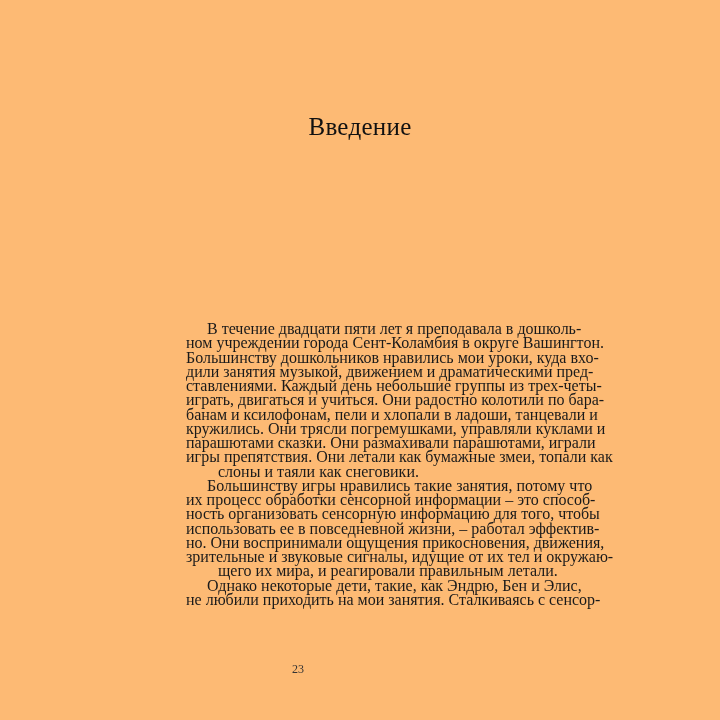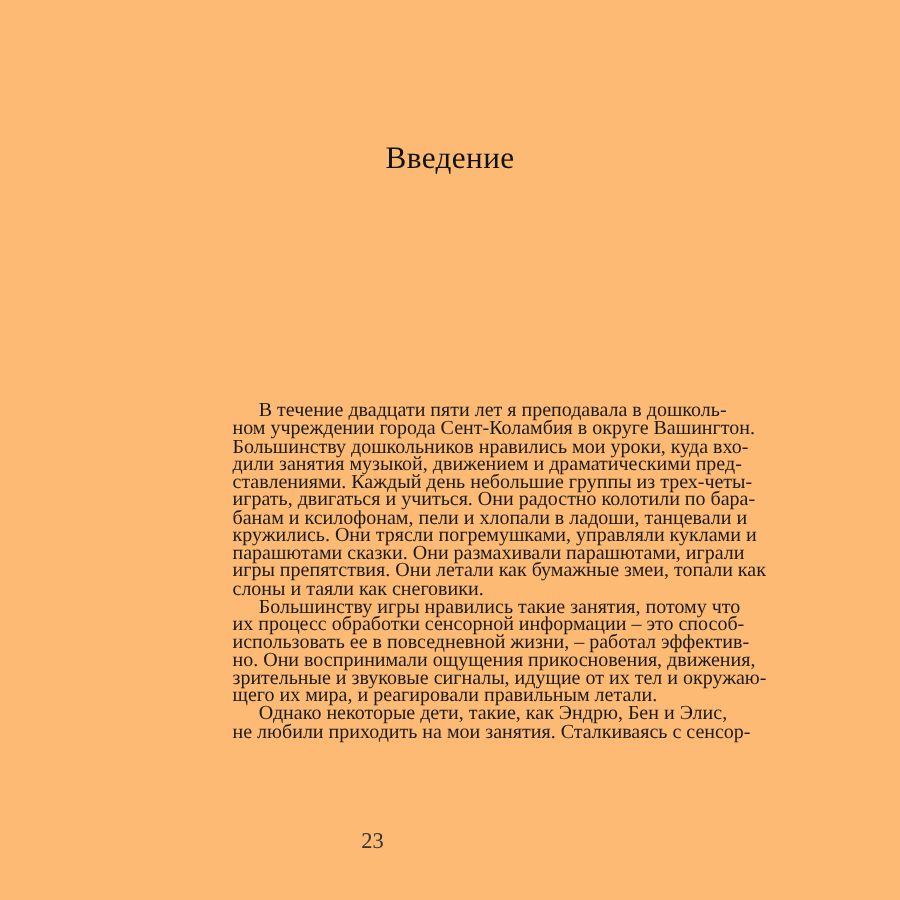--- a/index.html
+++ b/index.html
@@ -43,31 +43,32 @@
       color: #1a1a1a;
     }
     .body-text .line {
       display: block;
       text-align: justify;
       text-align-last: justify;
       white-space: nowrap;
     }
     .body-text .line.last {
       text-align-last: left;
+      margin-left: 32px;
     }
     .body-text .line.indent {
       padding-left: 21px;
     }
     .page-number {
       position: absolute;
       left: 0;
       width: 596px;
       top: 662px;
       text-align: center;
-      font-size: 18px;
+      font-size: 12px;
       color: #333;
     }
   </style>
 </head>
 <body>
 
 <div class="page">
   <div class="chapter-title">Введение</div>
 
   <div class="body-text">
@@ -80,20 +81,21 @@
       <span class="line">играть, двигаться и учиться. Они радостно колотили по бара-</span>
       <span class="line">банам и ксилофонам, пели и хлопали в ладоши, танцевали и</span>
       <span class="line">кружились. Они трясли погремушками, управляли куклами и</span>
       <span class="line">парашютами сказки. Они размахивали парашютами, играли</span>
       <span class="line">игры препятствия. Они летали как бумажные змеи, топали как</span>
       <span class="line last">слоны и таяли как снеговики.</span>
     </div>
     <div>
       <span class="line indent">Большинству игры нравились такие занятия, потому что</span>
       <span class="line">их процесс обработки сенсорной информации – это способ-</span>
+      <span class="line">ность организовать сенсорную информацию для того, чтобы</span>
       <span class="line">использовать ее в повседневной жизни, – работал эффектив-</span>
       <span class="line">но. Они воспринимали ощущения прикосновения, движения,</span>
       <span class="line">зрительные и звуковые сигналы, идущие от их тел и окружаю-</span>
       <span class="line last">щего их мира, и реагировали правильным летали.</span>
     </div>
     <div>
       <span class="line indent">Однако некоторые дети, такие, как Эндрю, Бен и Элис,</span>
       <span class="line">не любили приходить на мои занятия. Сталкиваясь с сенсор-</span>
     </div>
   </div>

